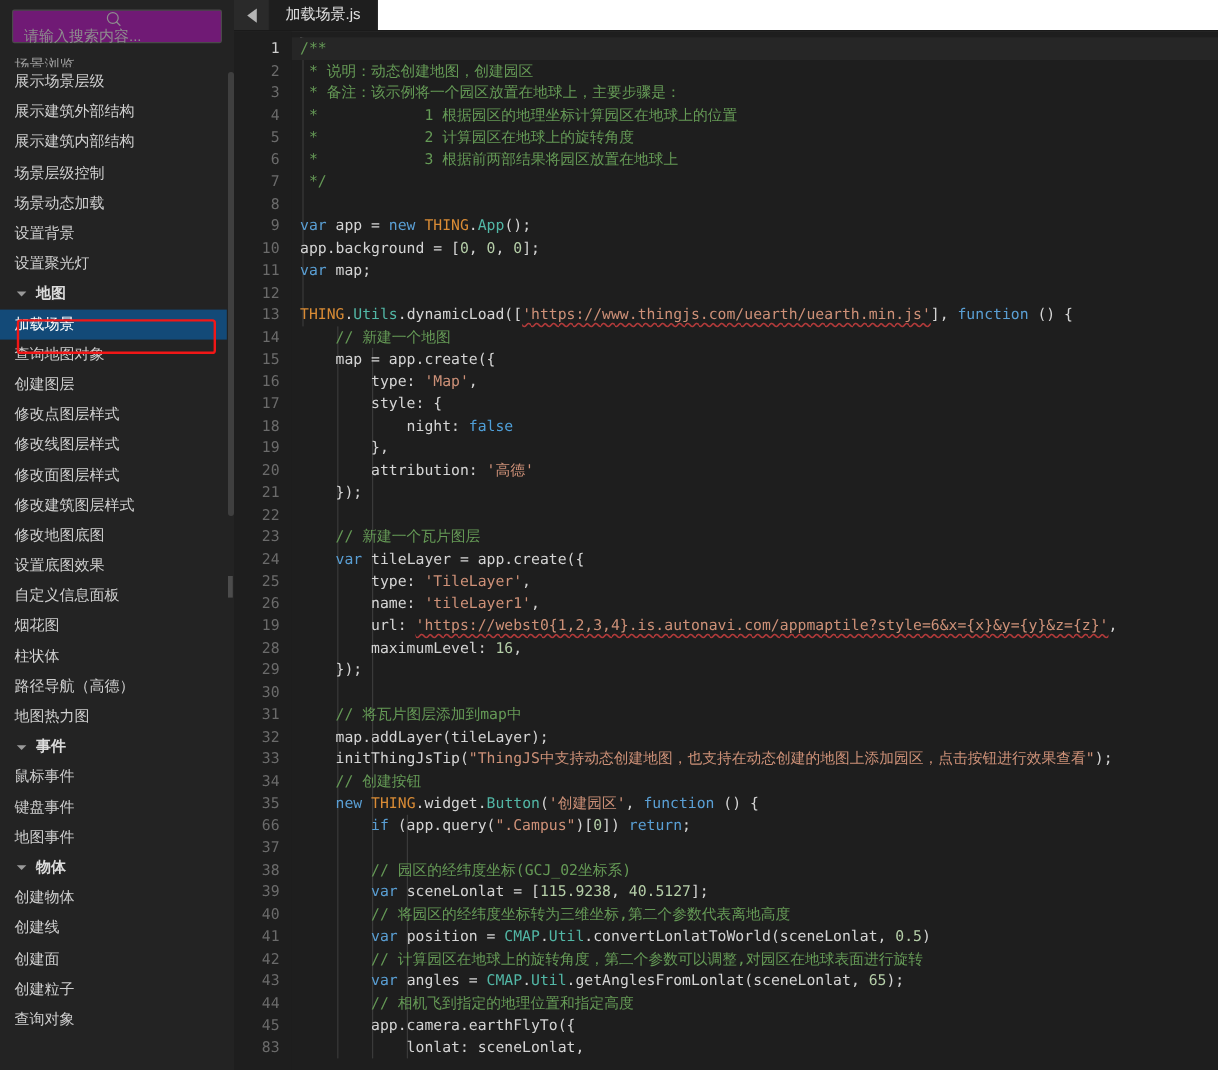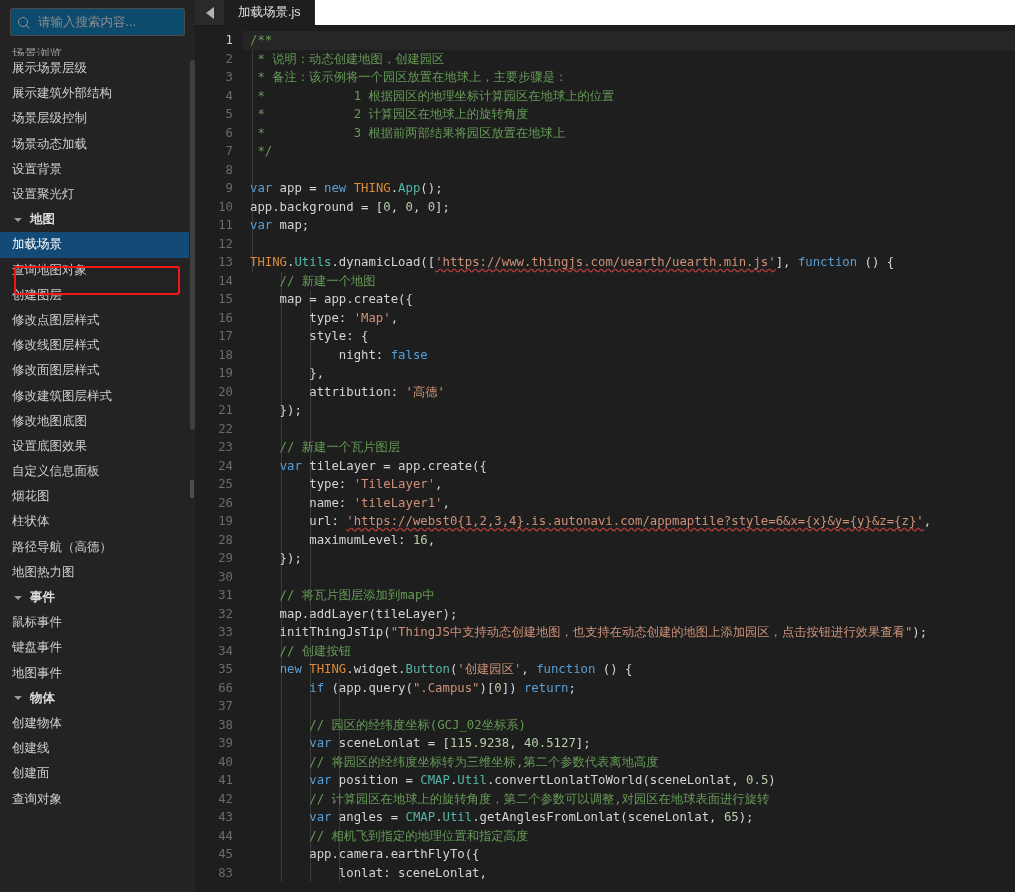--- a/index.html
+++ b/index.html
@@ -26,25 +26,26 @@
     flex: 0 0 195px;
     overflow: hidden;
   }
   #search-wrap {
     padding: 8px 10px 6px 10px;
     background: #232323;
   }
   #search-box {
     height: 28px;
     border: 1px solid #4a4a4a;
-    background: #0c4a6e;
+    background: #701a75;
     border-radius: 2px;
     display: flex;
     align-items: center;
     padding: 0 7px;
+    flex-direction: column;
   }
   #search-box .mag {
     width: 13px; height: 13px;
     flex: 0 0 13px;
     position: relative;
     margin-right: 5px;
   }
   #search-box .mag::before {
     content: "";
     position: absolute;
@@ -283,20 +284,23 @@
         <div class="tree-row leaf partial">
           <span>场景浏览</span>
         </div>
         <div class="tree-row leaf">
           <span>展示场景层级</span>
         </div>
         <div class="tree-row leaf">
           <span>展示建筑外部结构</span>
         </div>
         <div class="tree-row leaf">
+          <span>展示建筑内部结构</span>
+        </div>
+        <div class="tree-row leaf">
           <span>场景层级控制</span>
         </div>
         <div class="tree-row leaf">
           <span>场景动态加载</span>
         </div>
         <div class="tree-row leaf">
           <span>设置背景</span>
         </div>
         <div class="tree-row leaf">
           <span>设置聚光灯</span>
@@ -365,20 +369,23 @@
           <span>物体</span>
         </div>
         <div class="tree-row leaf">
           <span>创建物体</span>
         </div>
         <div class="tree-row leaf">
           <span>创建线</span>
         </div>
         <div class="tree-row leaf">
           <span>创建面</span>
+        </div>
+        <div class="tree-row leaf">
+          <span>创建粒子</span>
         </div>
         <div class="tree-row leaf">
           <span>查询对象</span>
         </div>
       </div>
 
     <div id="anno-rect"></div>
 
     <div id="sb-track">
       <div id="sb-thumb"></div>

